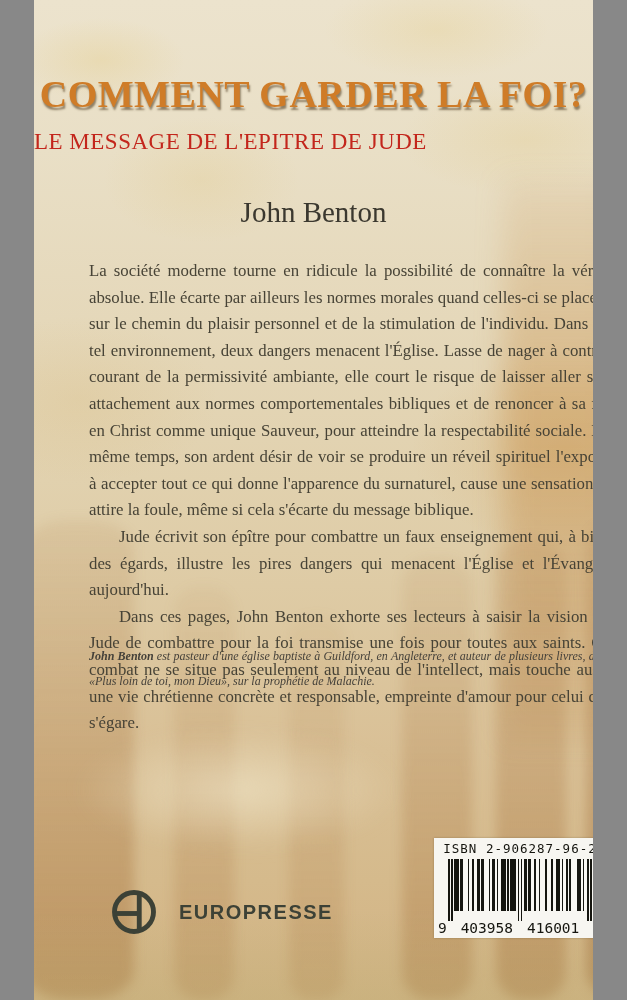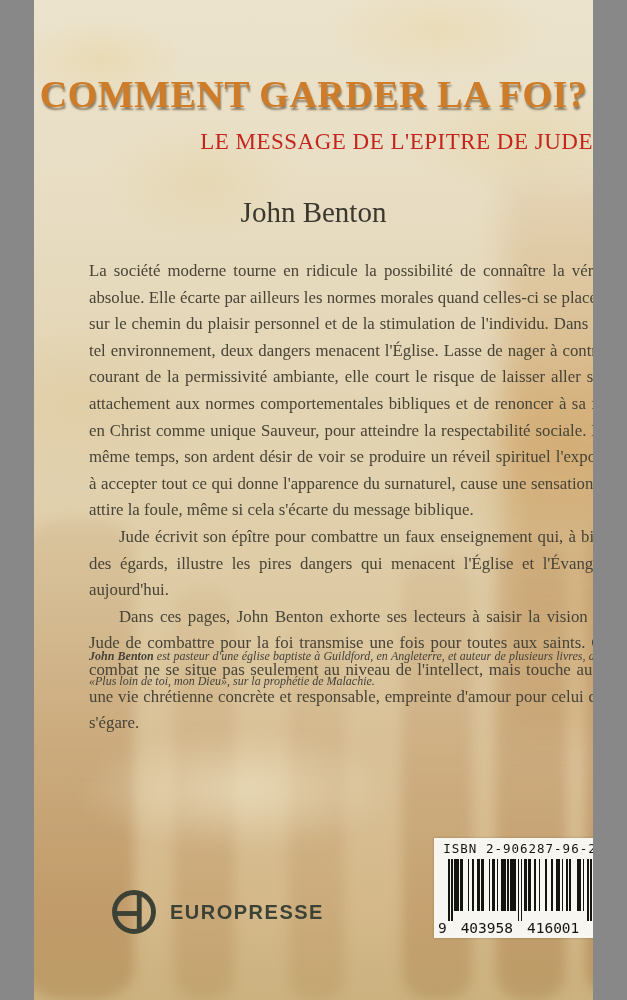--- a/index.html
+++ b/index.html
@@ -48,21 +48,21 @@
   
   .title{
     position:absolute;top:72px;left:0;width:100%;margin:0;
     text-align:center;
     font-size:38px;font-weight:bold;letter-spacing:.5px;
     color:#cf7c28;
     text-shadow:1px 3px 2px rgba(104,86,58,.70);
   }
   .subtitle{
     position:absolute;top:129px;left:0;width:100%;margin:0;
-    text-align:right;
+    text-align:left;
     font-size:23px;font-weight:normal;letter-spacing:.5px;
     color:#c3261c;
   }
   .author{
     position:absolute;top:196px;left:0;width:100%;
     text-align:center;
     font-size:29px;color:#3b382f;
   }
   .body-text{
     position:absolute;top:258px;left:55px;width:521px;
@@ -75,21 +75,21 @@
   .bio{
     position:absolute;top:644px;left:55px;width:521px;margin:0;
     font-size:12px;line-height:25px;
     color:#45413a;text-align:justify;
     font-style:italic;
   }
   .bio .bio-name{font-weight:bold;}
   
   .publisher{
     position:absolute;left:76px;top:888px;
-    display:flex;align-items:center;gap:12px;
+    display:flex;align-items:center;gap:21px;
   }
   .ep-logo{width:48px;height:48px;display:block;}
   .pub-name{
     font-family:"Liberation Sans","DejaVu Sans",sans-serif;
     font-size:20px;font-weight:bold;letter-spacing:1.5px;
     color:#3c4136;
   }
   
   .barcode-box{
     position:absolute;left:400px;top:838px;width:172px;height:100px;

